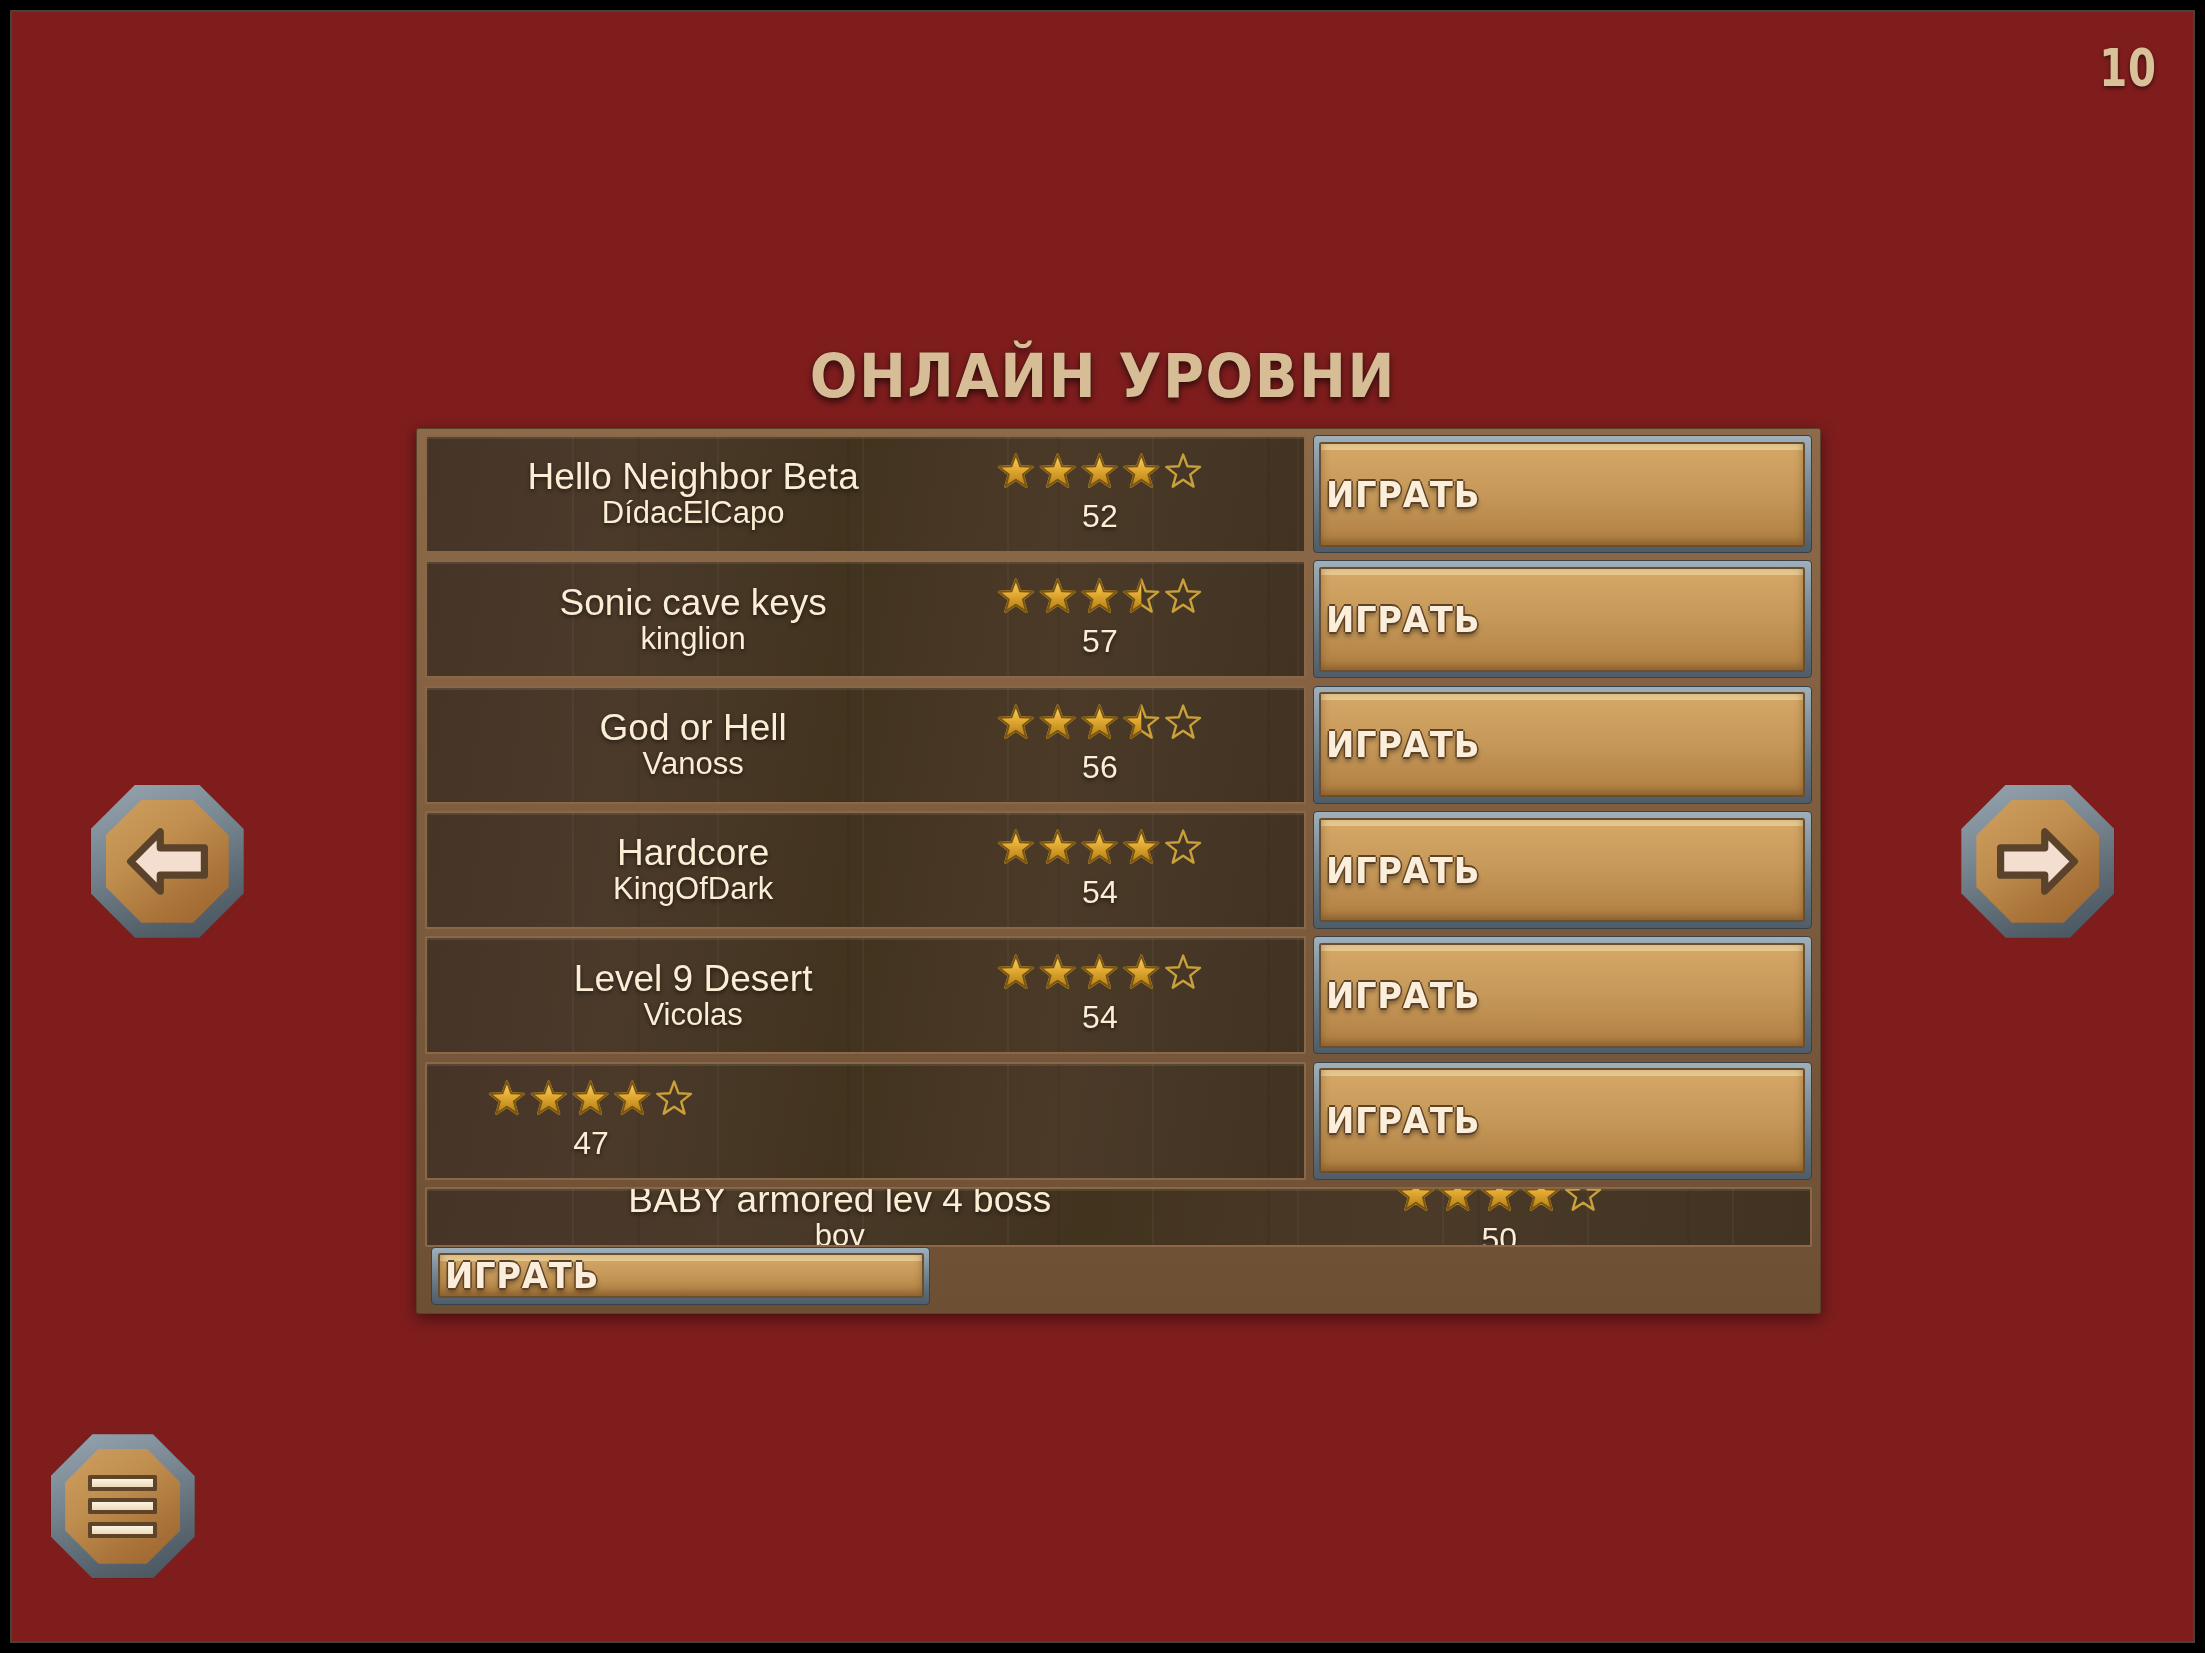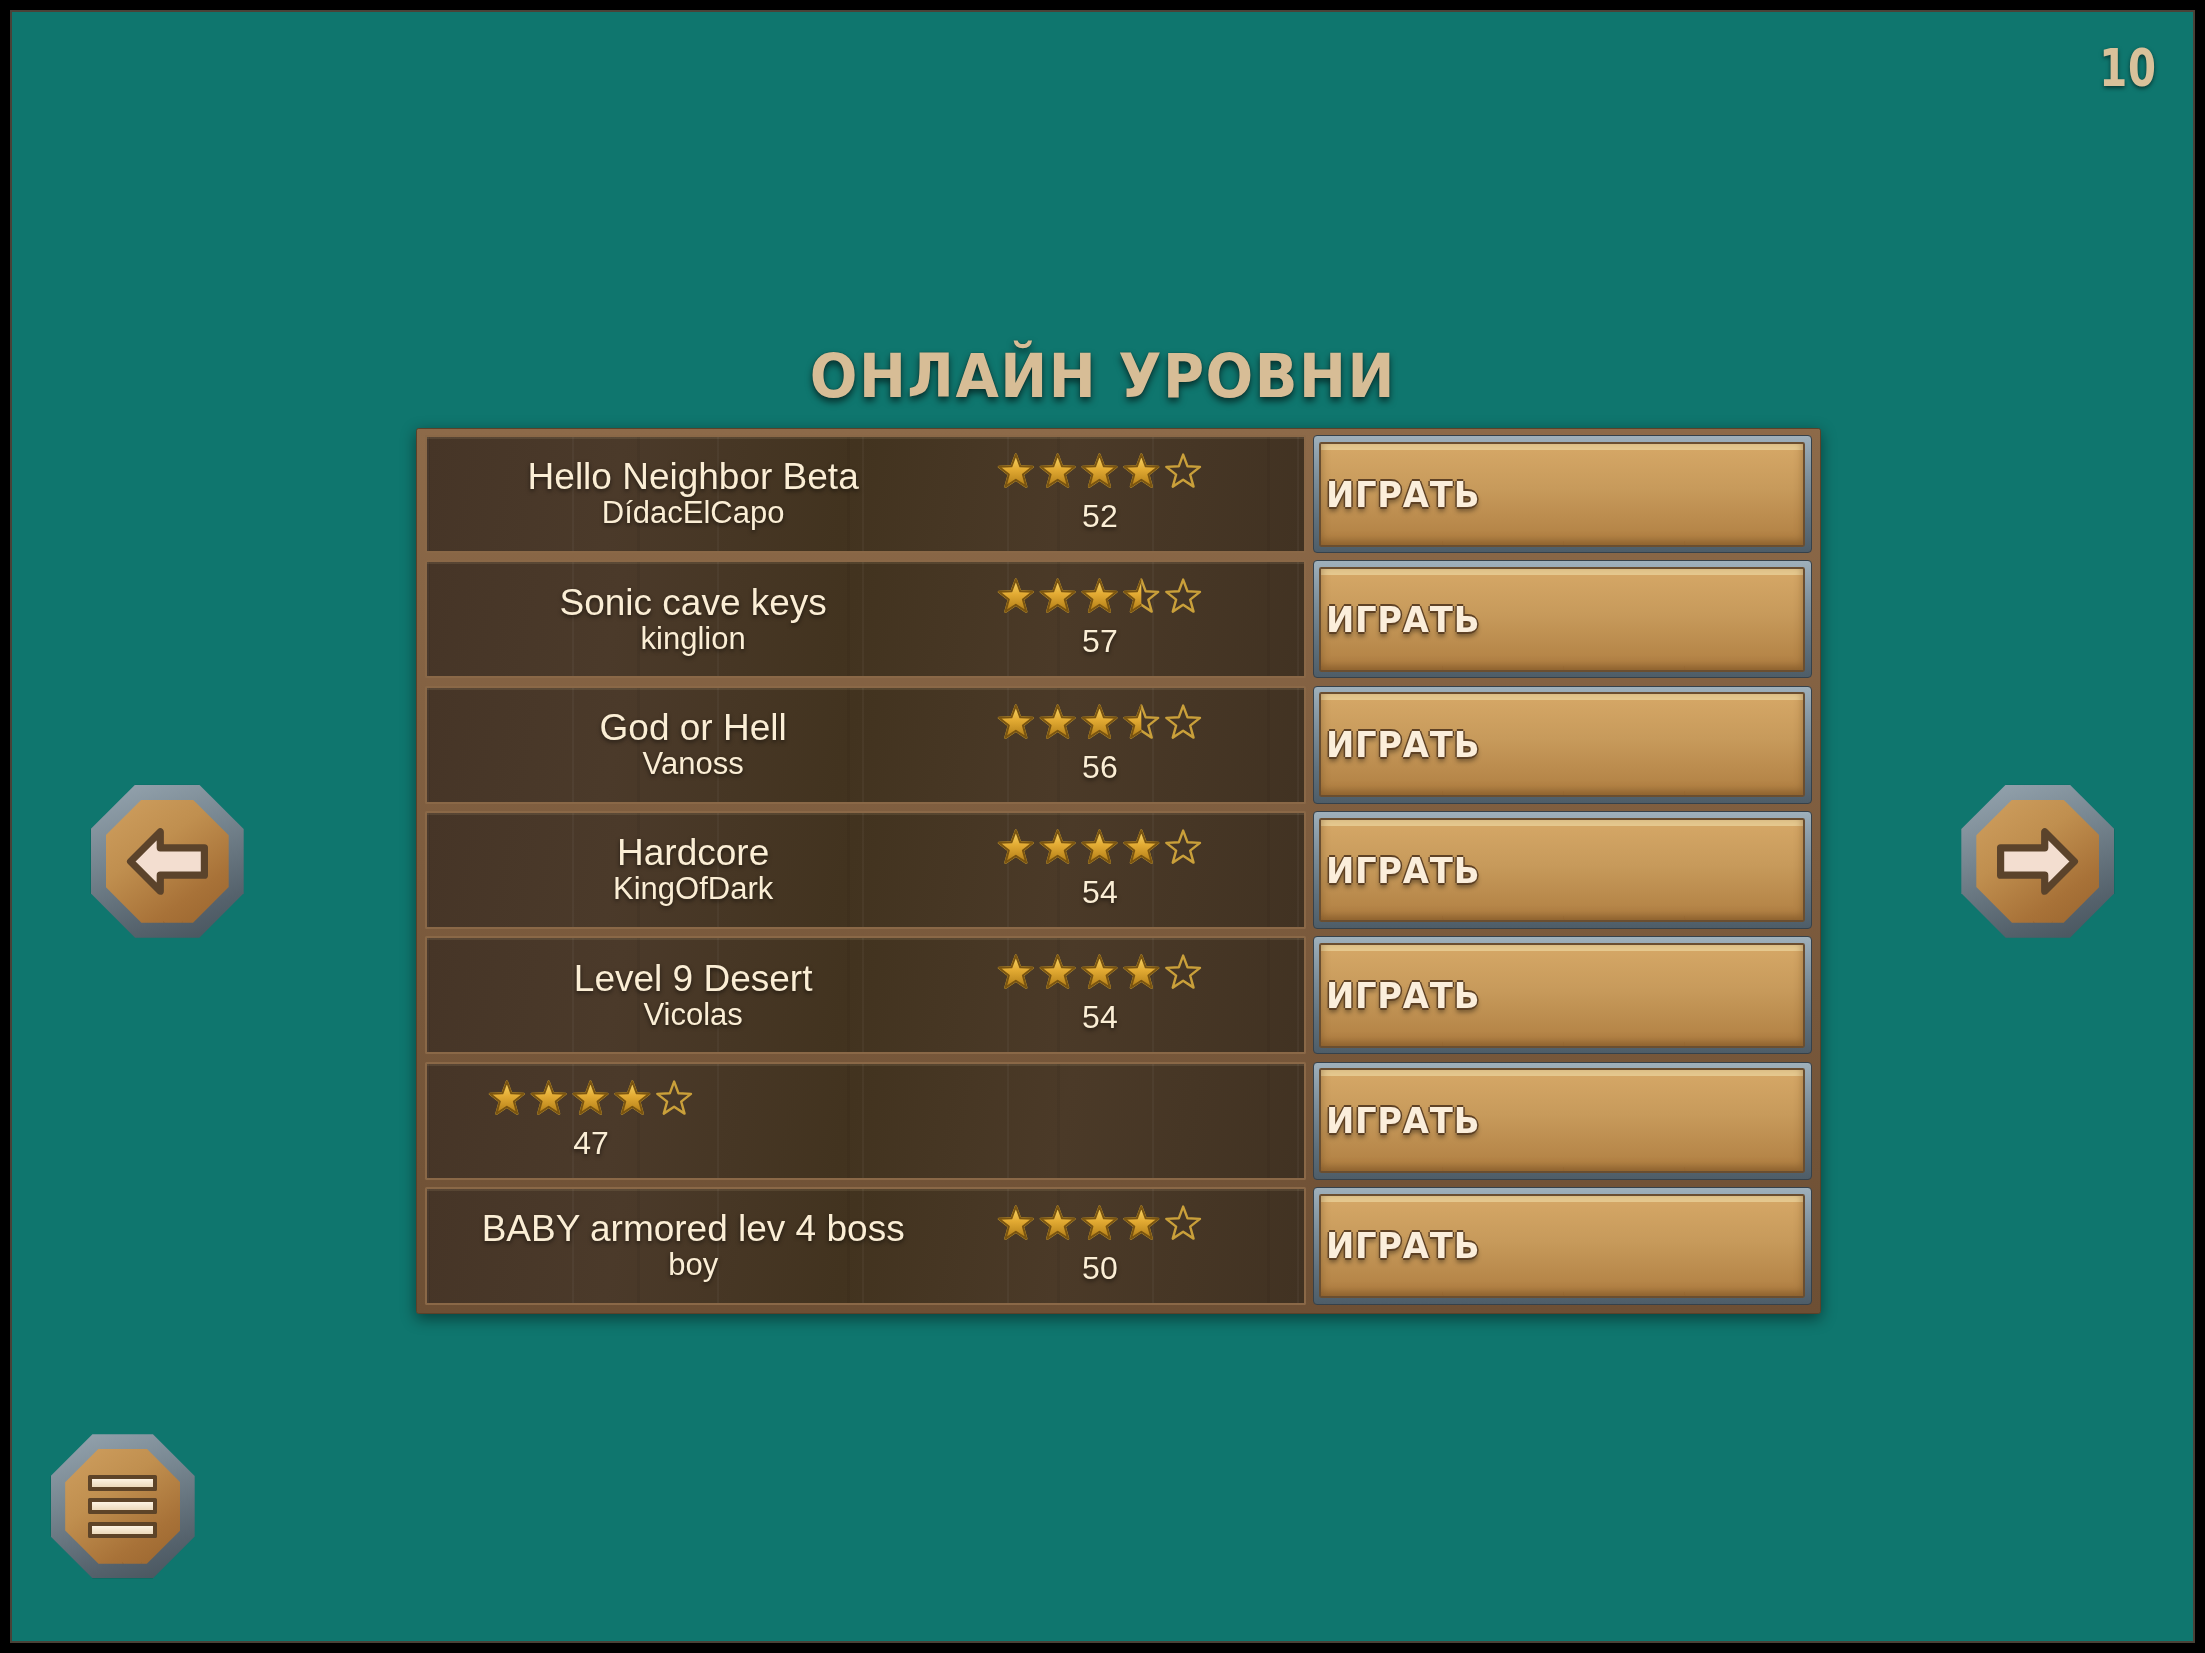--- a/index.html
+++ b/index.html
@@ -17,21 +17,21 @@
     width: 2205px;
     height: 1653px;
     background: #000;
     padding: 9.7px;
   }
 
   #inner-frame {
     position: relative;
     width: 100%;
     height: 100%;
-    background: #0f766e;
+    background: #7f1d1d;
     border: 2.4px solid #4a4238;
     overflow: hidden;
   }
 
   
   #page-number {
     position: absolute;
     top: 26px;
     right: 37px;
     font-size: 52px;
@@ -74,21 +74,21 @@
     box-shadow: 0 4.8px 14.5px rgba(0,0,0,.45);
   }
 
   .row {
     position: relative;
     display: flex;
     align-items: stretch;
     height: 118px;
     margin-bottom: 7.3px;
   }
-  .row:last-child { margin-bottom: 0; }
+  .row:last-child { margin-bottom: 0; flex-direction: column; }
 
   .row-body {
     position: relative;
     flex: 1;
     background:
       linear-gradient(180deg, rgba(255,230,180,.09) 0 2.4px, rgba(0,0,0,0) 2.4px),
       linear-gradient(100deg, #463527 0%, #4b3a2a 22%, #42331f 48%, #4b3a28 72%, #413222 100%);
     border: 2.4px solid #8a6847;
     border-radius: 1.6px;
     display: flex;

